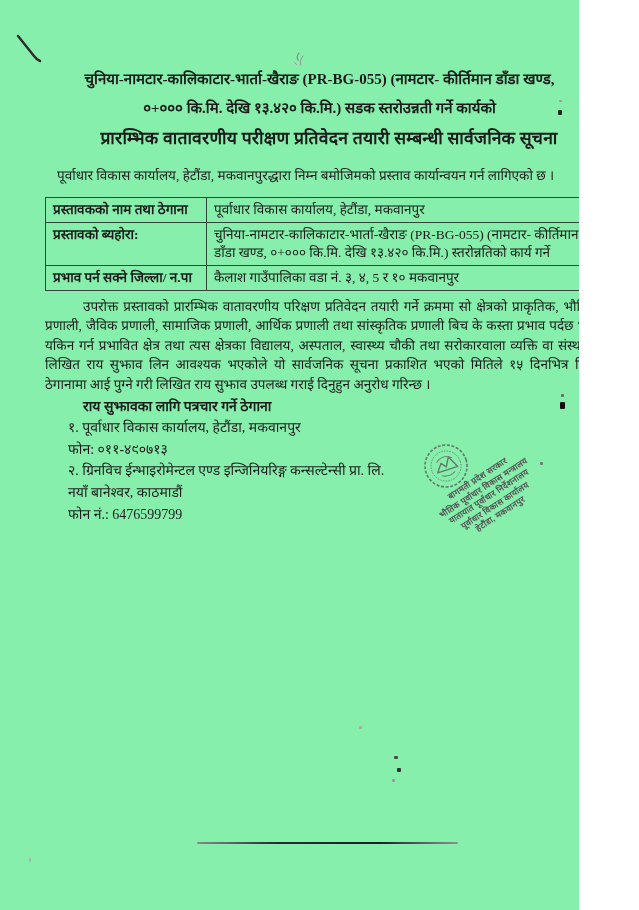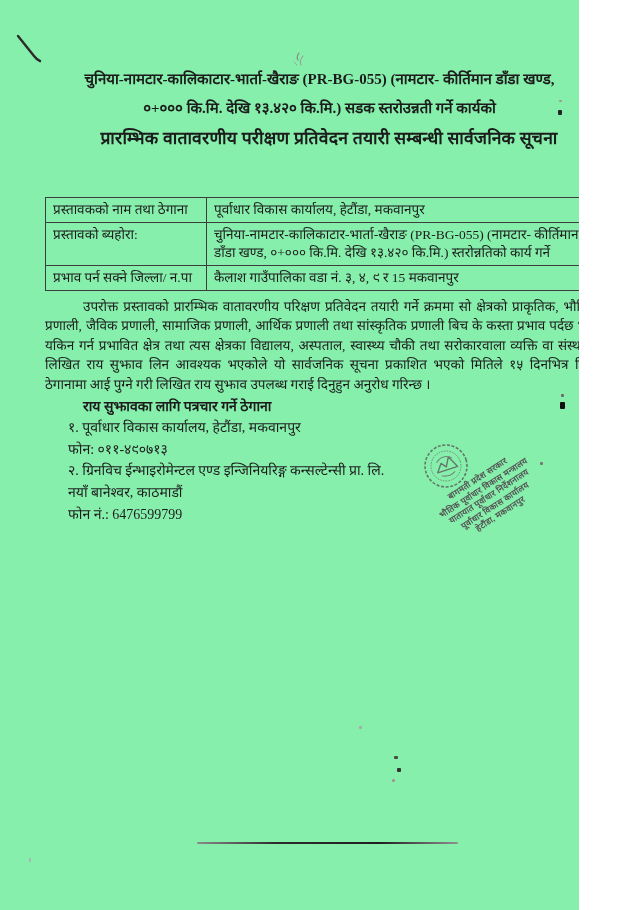--- a/index.html
+++ b/index.html
@@ -26,21 +26,21 @@
   }
   
   .proposal-table{
     position:absolute;top:197px;left:45px;width:553px;
     border-collapse:collapse;font-size:13.5px;
   }
   .proposal-table td{
     border:1.4px solid #3d3d3d;
     padding:3px 7px;vertical-align:top;line-height:18px;
   }
-  .proposal-table td.lbl{width:146px;font-weight:normal;white-space:nowrap;}
+  .proposal-table td.lbl{width:146px;font-weight:bold;white-space:nowrap;}
   
   .body-par{
     position:absolute;top:297px;left:45px;width:553px;
     font-size:13.5px;line-height:19.4px;
     text-align:justify;text-indent:38px;
   }
   
   .addr-heading{
     position:absolute;top:396px;left:83px;
     font-size:14px;font-weight:bold;
@@ -92,34 +92,35 @@
 
   <div class="colon-mark" style="left:558px;top:98px;width:6px;height:20px;">
     <span class="dot" style="left:1px;top:2px;width:3px;height:2px;background:#999;"></span>
     <span class="dot" style="left:0;top:12px;width:4px;height:5px;background:#242424;"></span>
   </div>
   <div class="colon-mark" style="left:559px;top:393px;width:7px;height:20px;">
     <span class="dot" style="left:2px;top:1px;width:3px;height:3px;background:#6a6a6a;"></span>
     <span class="dot" style="left:1px;top:9px;width:5px;height:7px;background:#101010;"></span>
   </div>
 
+  <div class="intro">पूर्वाधार विकास कार्यालय, हेटौंडा, मकवानपुरद्धारा निम्न बमोजिमको प्रस्ताव कार्यान्वयन गर्न लागिएको छ ।</div>
 
   <table class="proposal-table">
     <tbody>
         <tr>
       <td class="lbl">प्रस्तावकको नाम तथा ठेगाना</td>
       <td>पूर्वाधार विकास कार्यालय, हेटौंडा, मकवानपुर</td>
     </tr>
     <tr>
       <td class="lbl">प्रस्तावको ब्यहोरा:</td>
       <td>चुनिया-नामटार-कालिकाटार-भार्ता-खैराङ (PR-BG-055) (नामटार- कीर्तिमान डाँडा खण्ड, ०+००० कि.मि. देखि १३.४२० कि.मि.)  स्तरोन्नतिको कार्य गर्ने</td>
     </tr>
     <tr>
       <td class="lbl">प्रभाव पर्न सक्ने जिल्ला/ न.पा</td>
-      <td>कैलाश गाउँपालिका वडा नं. ३, ४, ९ र 15 मकवानपुर</td>
+      <td>कैलाश गाउँपालिका वडा नं. ३, ४, 5 र १० मकवानपुर</td>
     </tr>
   </tbody>
     </table>
 
   <div class="body-par">उपरोक्त प्रस्तावको प्रारम्भिक वातावरणीय परिक्षण प्रतिवेदन तयारी गर्ने क्रममा सो क्षेत्रको प्राकृतिक, भौतिक प्रणाली, जैविक प्रणाली, सामाजिक प्रणाली, आर्थिक प्रणाली तथा सांस्कृतिक प्रणाली बिच के कस्ता प्रभाव पर्दछ भनी यकिन गर्न प्रभावित क्षेत्र तथा त्यस क्षेत्रका विद्यालय, अस्पताल, स्वास्थ्य चौकी तथा सरोकारवाला व्यक्ति वा संस्थाको लिखित राय सुझाव लिन आवश्यक भएकोले यो सार्वजनिक सूचना प्रकाशित भएको मितिले १५ दिनभित्र निम्न ठेगानामा आई पुग्ने गरी लिखित राय सुझाव उपलब्ध गराई दिनुहुन अनुरोध गरिन्छ ।</div>
 
   <div class="addr-heading">राय सुझावका लागि पत्रचार गर्ने ठेगाना</div>
 
   <div class="contacts">
     <div>१. पूर्वाधार विकास कार्यालय, हेटौंडा, मकवानपुर</div>

